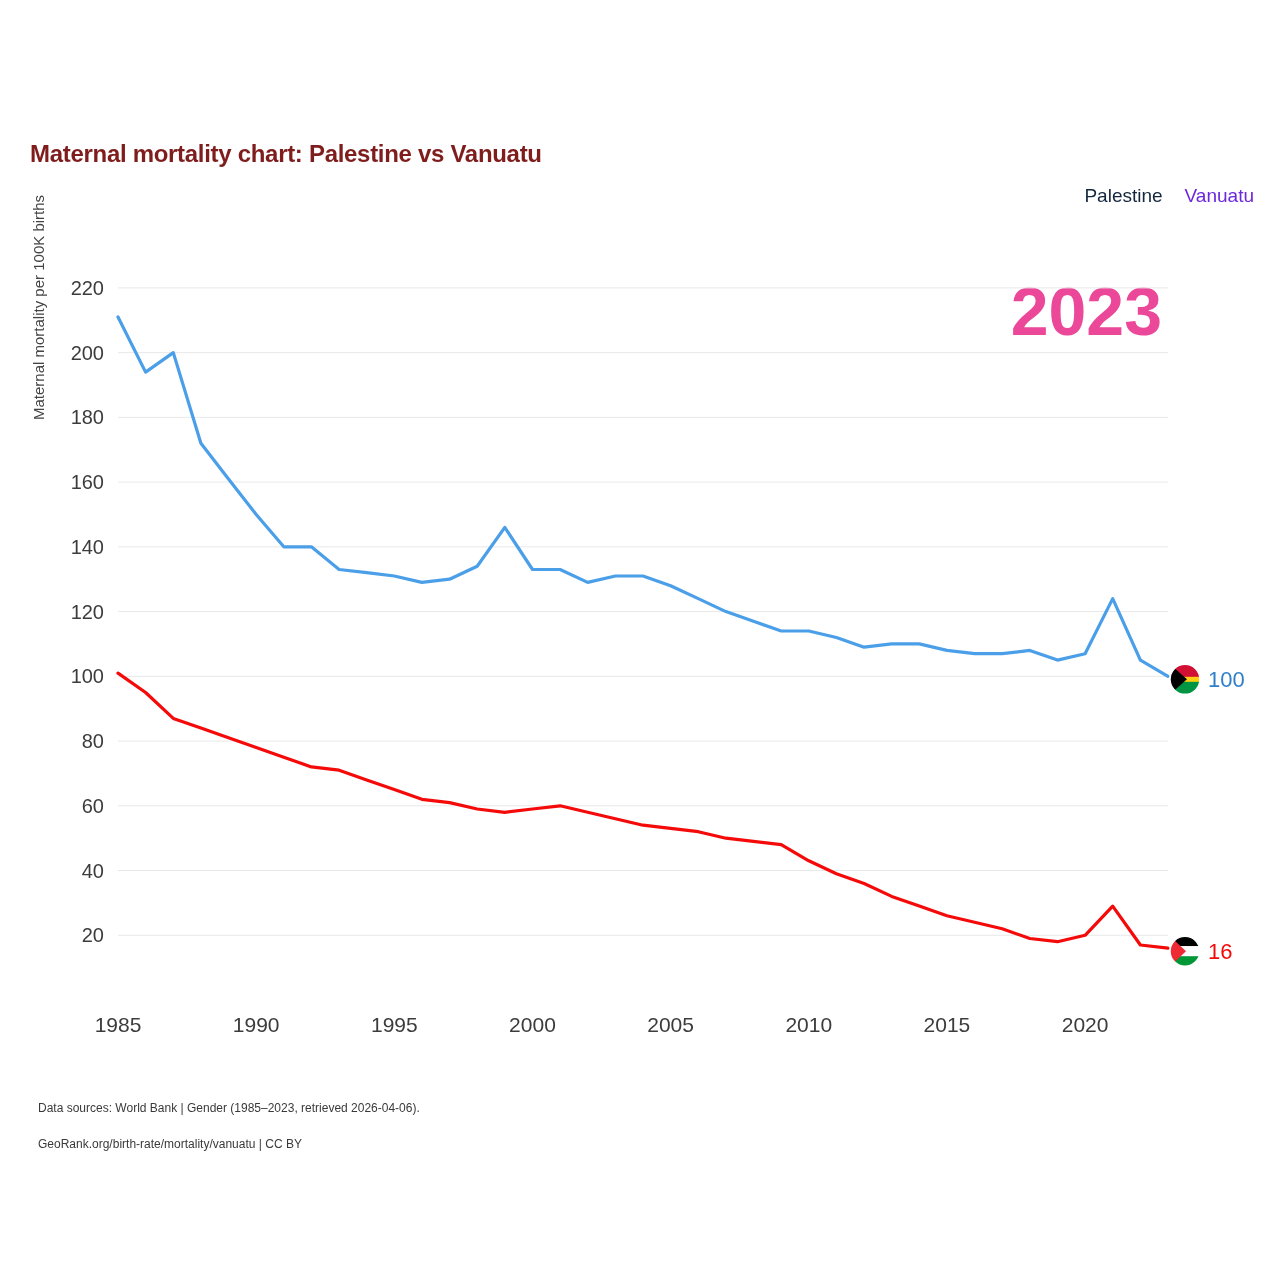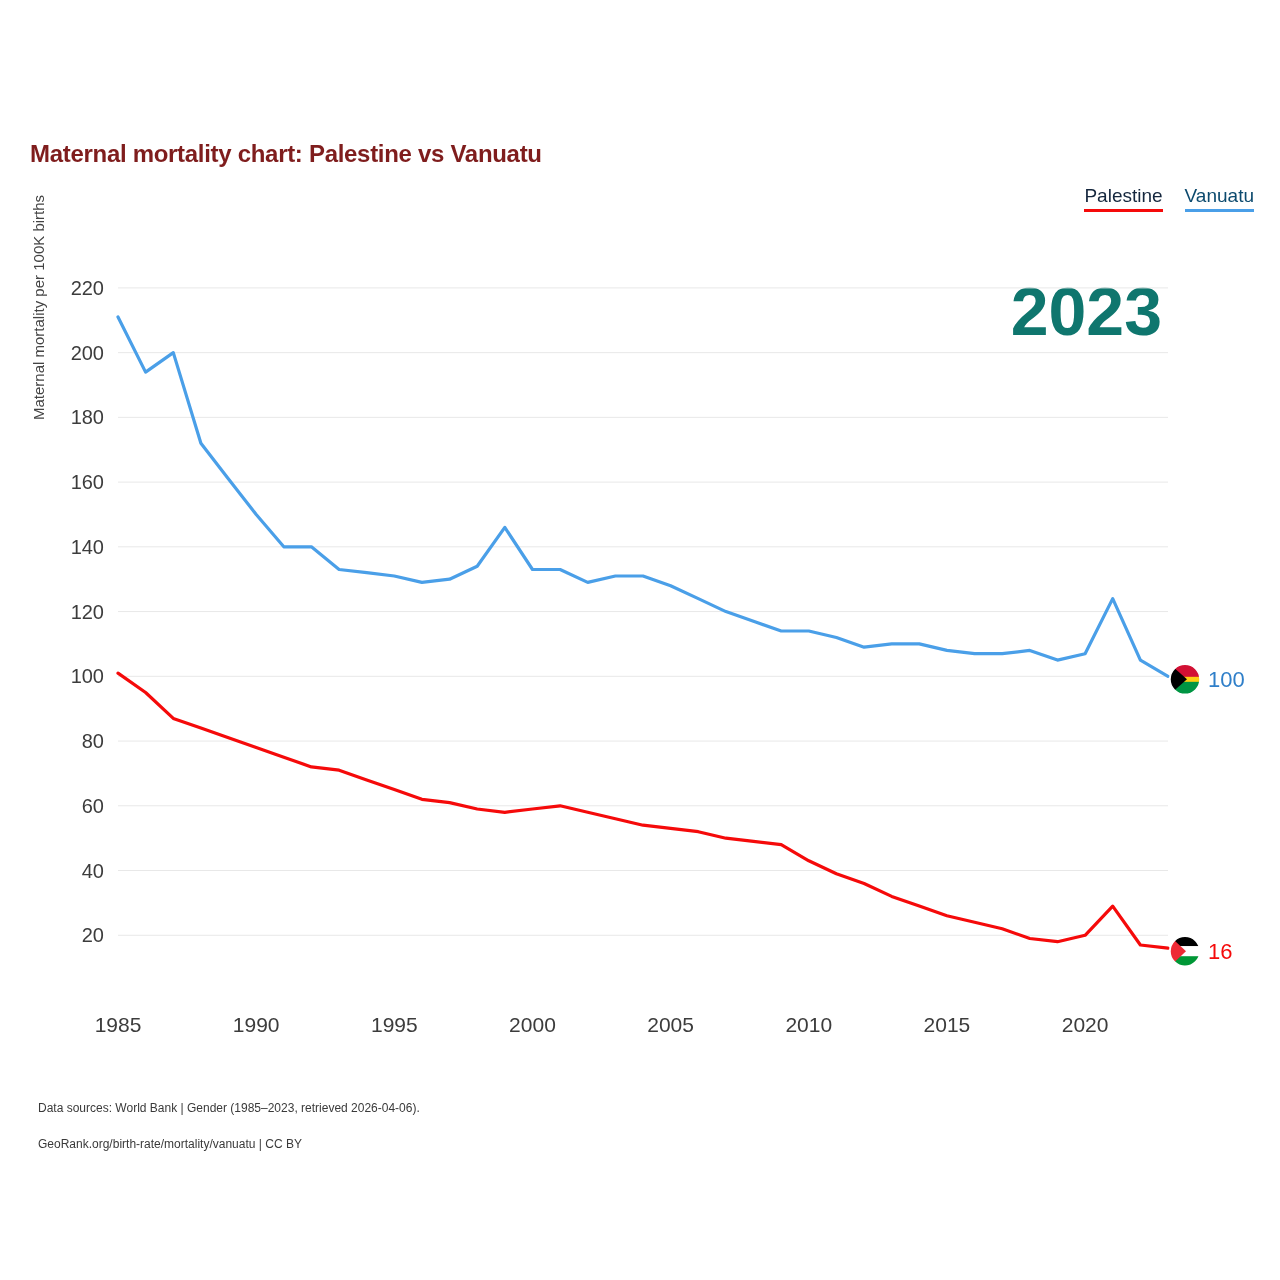--- a/index.html
+++ b/index.html
@@ -32,44 +32,44 @@
   .legend {
     position: absolute;
     right: 26px;
     top: 185px;
     display: flex;
     gap: 22px;
     align-items: flex-start;
   }
   .legend-item {
     display: flex;
-    flex-direction: column;
+    flex-direction: row;
     align-items: center;
   }
   .legend-label {
     font-size: 19px;
     color: #14263d;
     line-height: 22px;
   }
   .legend-rule {
     height: 3px;
     width: 100%;
     margin-top: 2px;
   }
   .legend-item.palestine .legend-rule { background: #f50a0a; }
   .legend-item.vanuatu .legend-rule { background: #4a9fe8; }
-  .legend-item.vanuatu .legend-label { color: #0c4a6e; }
+  .legend-item.vanuatu .legend-label { color: #6d28d9; }
 
   .year-watermark {
     position: absolute;
     right: 118px;
     top: 272px;
     font-size: 68px;
     font-weight: bold;
-    color: #0f766e;
+    color: #ec4899;
     letter-spacing: 0px;
     text-align: right;
   }
 
   .ylabel {
     position: absolute;
     left: 30px;
     top: 420px;
     width: 320px;
     transform: rotate(-90deg);

